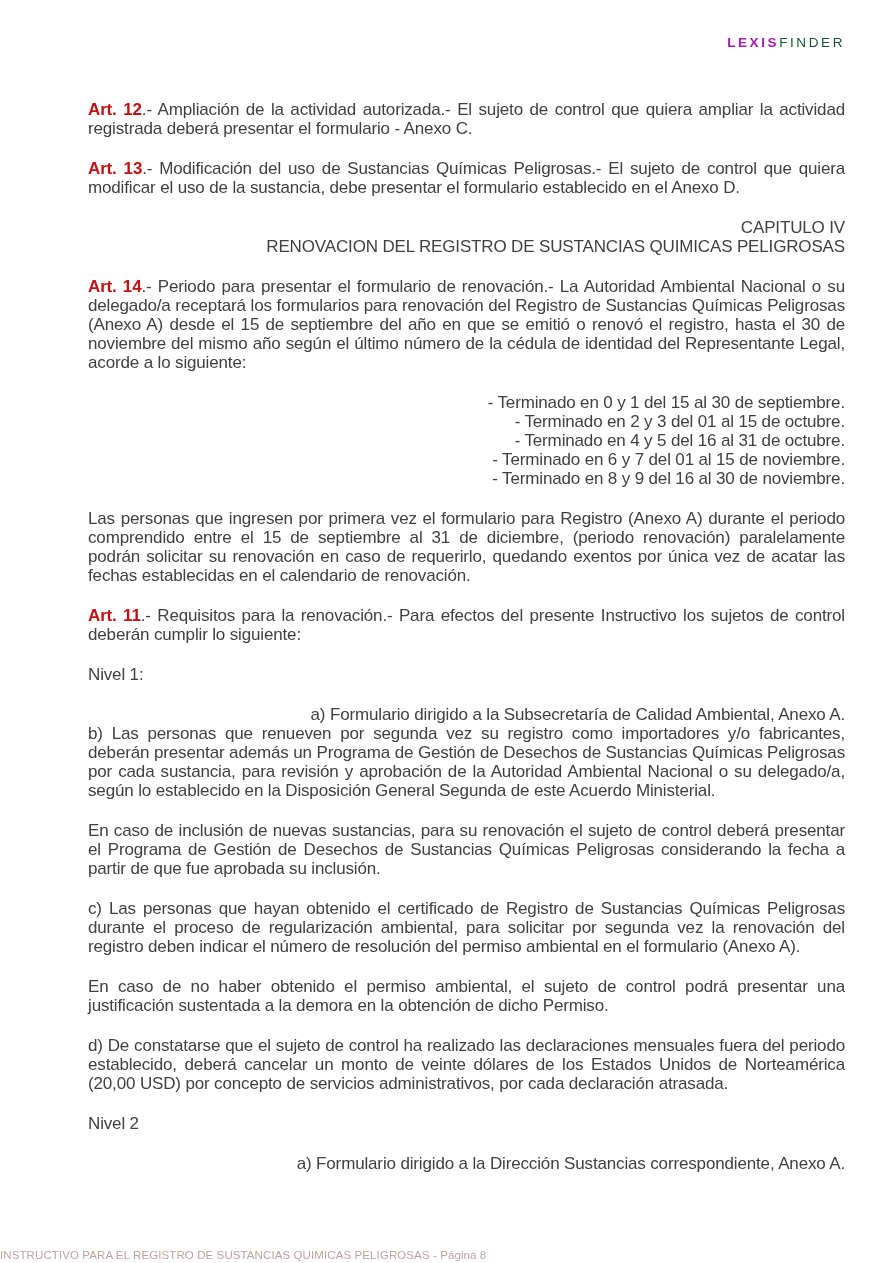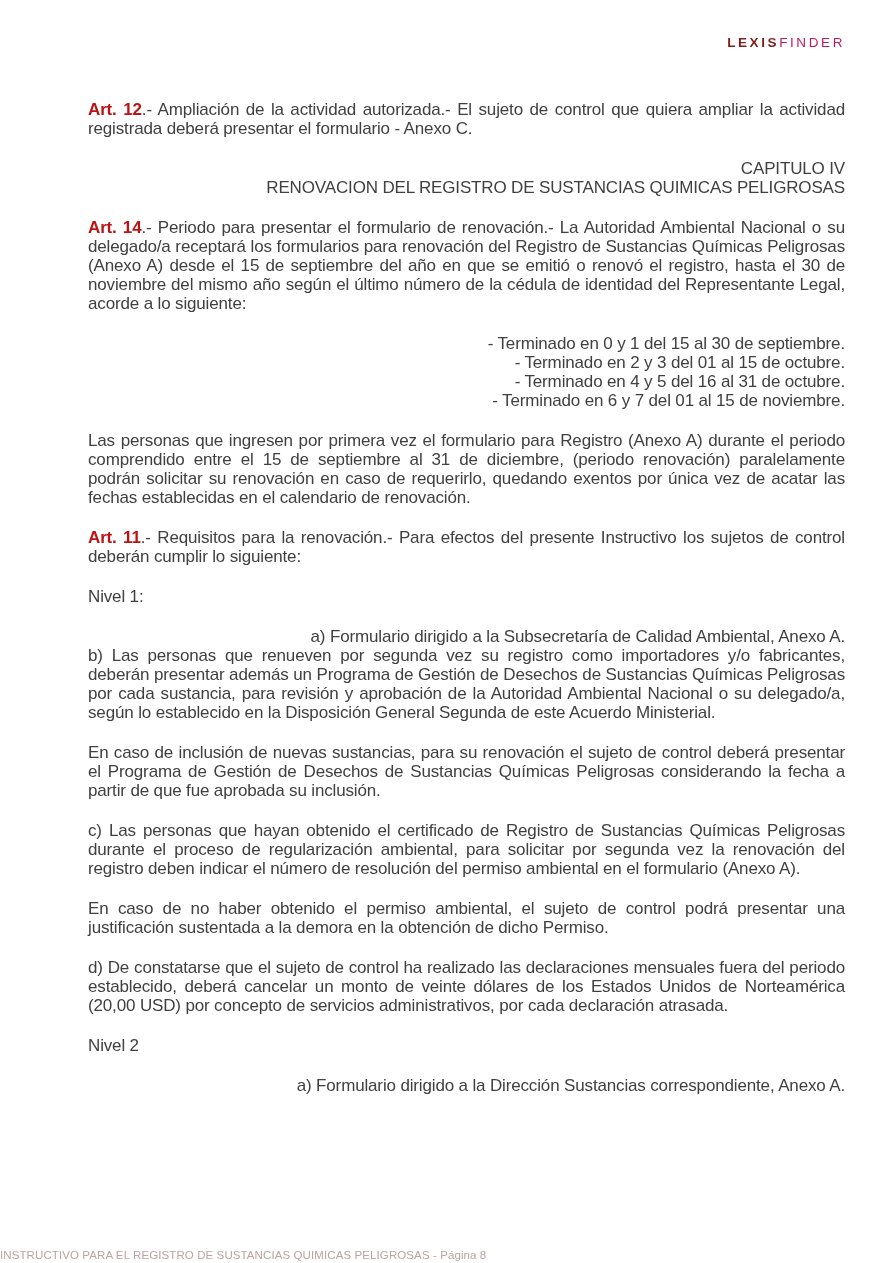--- a/index.html
+++ b/index.html
@@ -14,22 +14,22 @@
 
   
   .logo {
     position: absolute;
     top: 35px;
     right: 47px;
     font-size: 13.5px;
     letter-spacing: 2.6px;
     white-space: nowrap;
   }
-  .logo .logo-primary { color: #7f1d1d; font-weight: 700; }
-  .logo .logo-secondary { color: #be185d; font-weight: 400; }
+  .logo .logo-primary { color: #a21caf; font-weight: 700; }
+  .logo .logo-secondary { color: #14532d; font-weight: 400; }
 
   
   .content {
     position: absolute;
     left: 88px;
     top: 100px;
     width: 757px;
     color: #404040;
     font-size: 17px;
     line-height: 19px;
@@ -61,33 +61,35 @@
 <body>
 
 <div class="logo">
   <span class="logo-primary">LEXIS</span><span class="logo-secondary">FINDER</span>
 </div>
 
 <div class="content">
 
   <p class="block"><span class="art-label">Art. 12</span><span>.- Ampliación de la actividad autorizada.- El sujeto de control que quiera ampliar la actividad registrada deberá presentar el formulario - Anexo C.</span></p>
 
+  <p class="block"><span class="art-label">Art. 13</span><span>.- Modificación del uso de Sustancias Químicas Peligrosas.- El sujeto de control que quiera modificar el uso de la sustancia, debe presentar el formulario establecido en el Anexo D.</span></p>
 
   <div class="block">
     <div class="line">CAPITULO IV</div>
     <div class="line">RENOVACION DEL REGISTRO DE SUSTANCIAS QUIMICAS PELIGROSAS</div>
   </div>
 
   <p class="block"><span class="art-label">Art. 14</span><span>.- Periodo para presentar el formulario de renovación.- La Autoridad Ambiental Nacional o su delegado/a receptará los formularios para renovación del Registro de Sustancias Químicas Peligrosas (Anexo A) desde el 15 de septiembre del año en que se emitió o renovó el registro, hasta el 30 de noviembre del mismo año según el último número de la cédula de identidad del Representante Legal, acorde a lo siguiente:</span></p>
 
   <div class="block list">
     <div class="line">- Terminado en 0 y 1 del 15 al 30 de septiembre.</div>
     <div class="line">- Terminado en 2 y 3 del 01 al 15 de octubre.</div>
     <div class="line">- Terminado en 4 y 5 del 16 al 31 de octubre.</div>
     <div class="line">- Terminado en 6 y 7 del 01 al 15 de noviembre.</div>
+    <div class="line">- Terminado en 8 y 9 del 16 al 30 de noviembre.</div>
   </div>
 
   <p class="block">Las personas que ingresen por primera vez el formulario para Registro (Anexo A) durante el periodo comprendido entre el 15 de septiembre al 31 de diciembre, (periodo renovación) paralelamente podrán solicitar su renovación en caso de requerirlo, quedando exentos por única vez de acatar las fechas establecidas en el calendario de renovación.</p>
 
   <p class="block"><span class="art-label">Art. 11</span><span>.- Requisitos para la renovación.- Para efectos del presente Instructivo los sujetos de control deberán cumplir lo siguiente:</span></p>
 
   <div class="block">Nivel 1:</div>
 
   <div class="block">
     <div class="line">a) Formulario dirigido a la Subsecretaría de Calidad Ambiental, Anexo A.</div>

